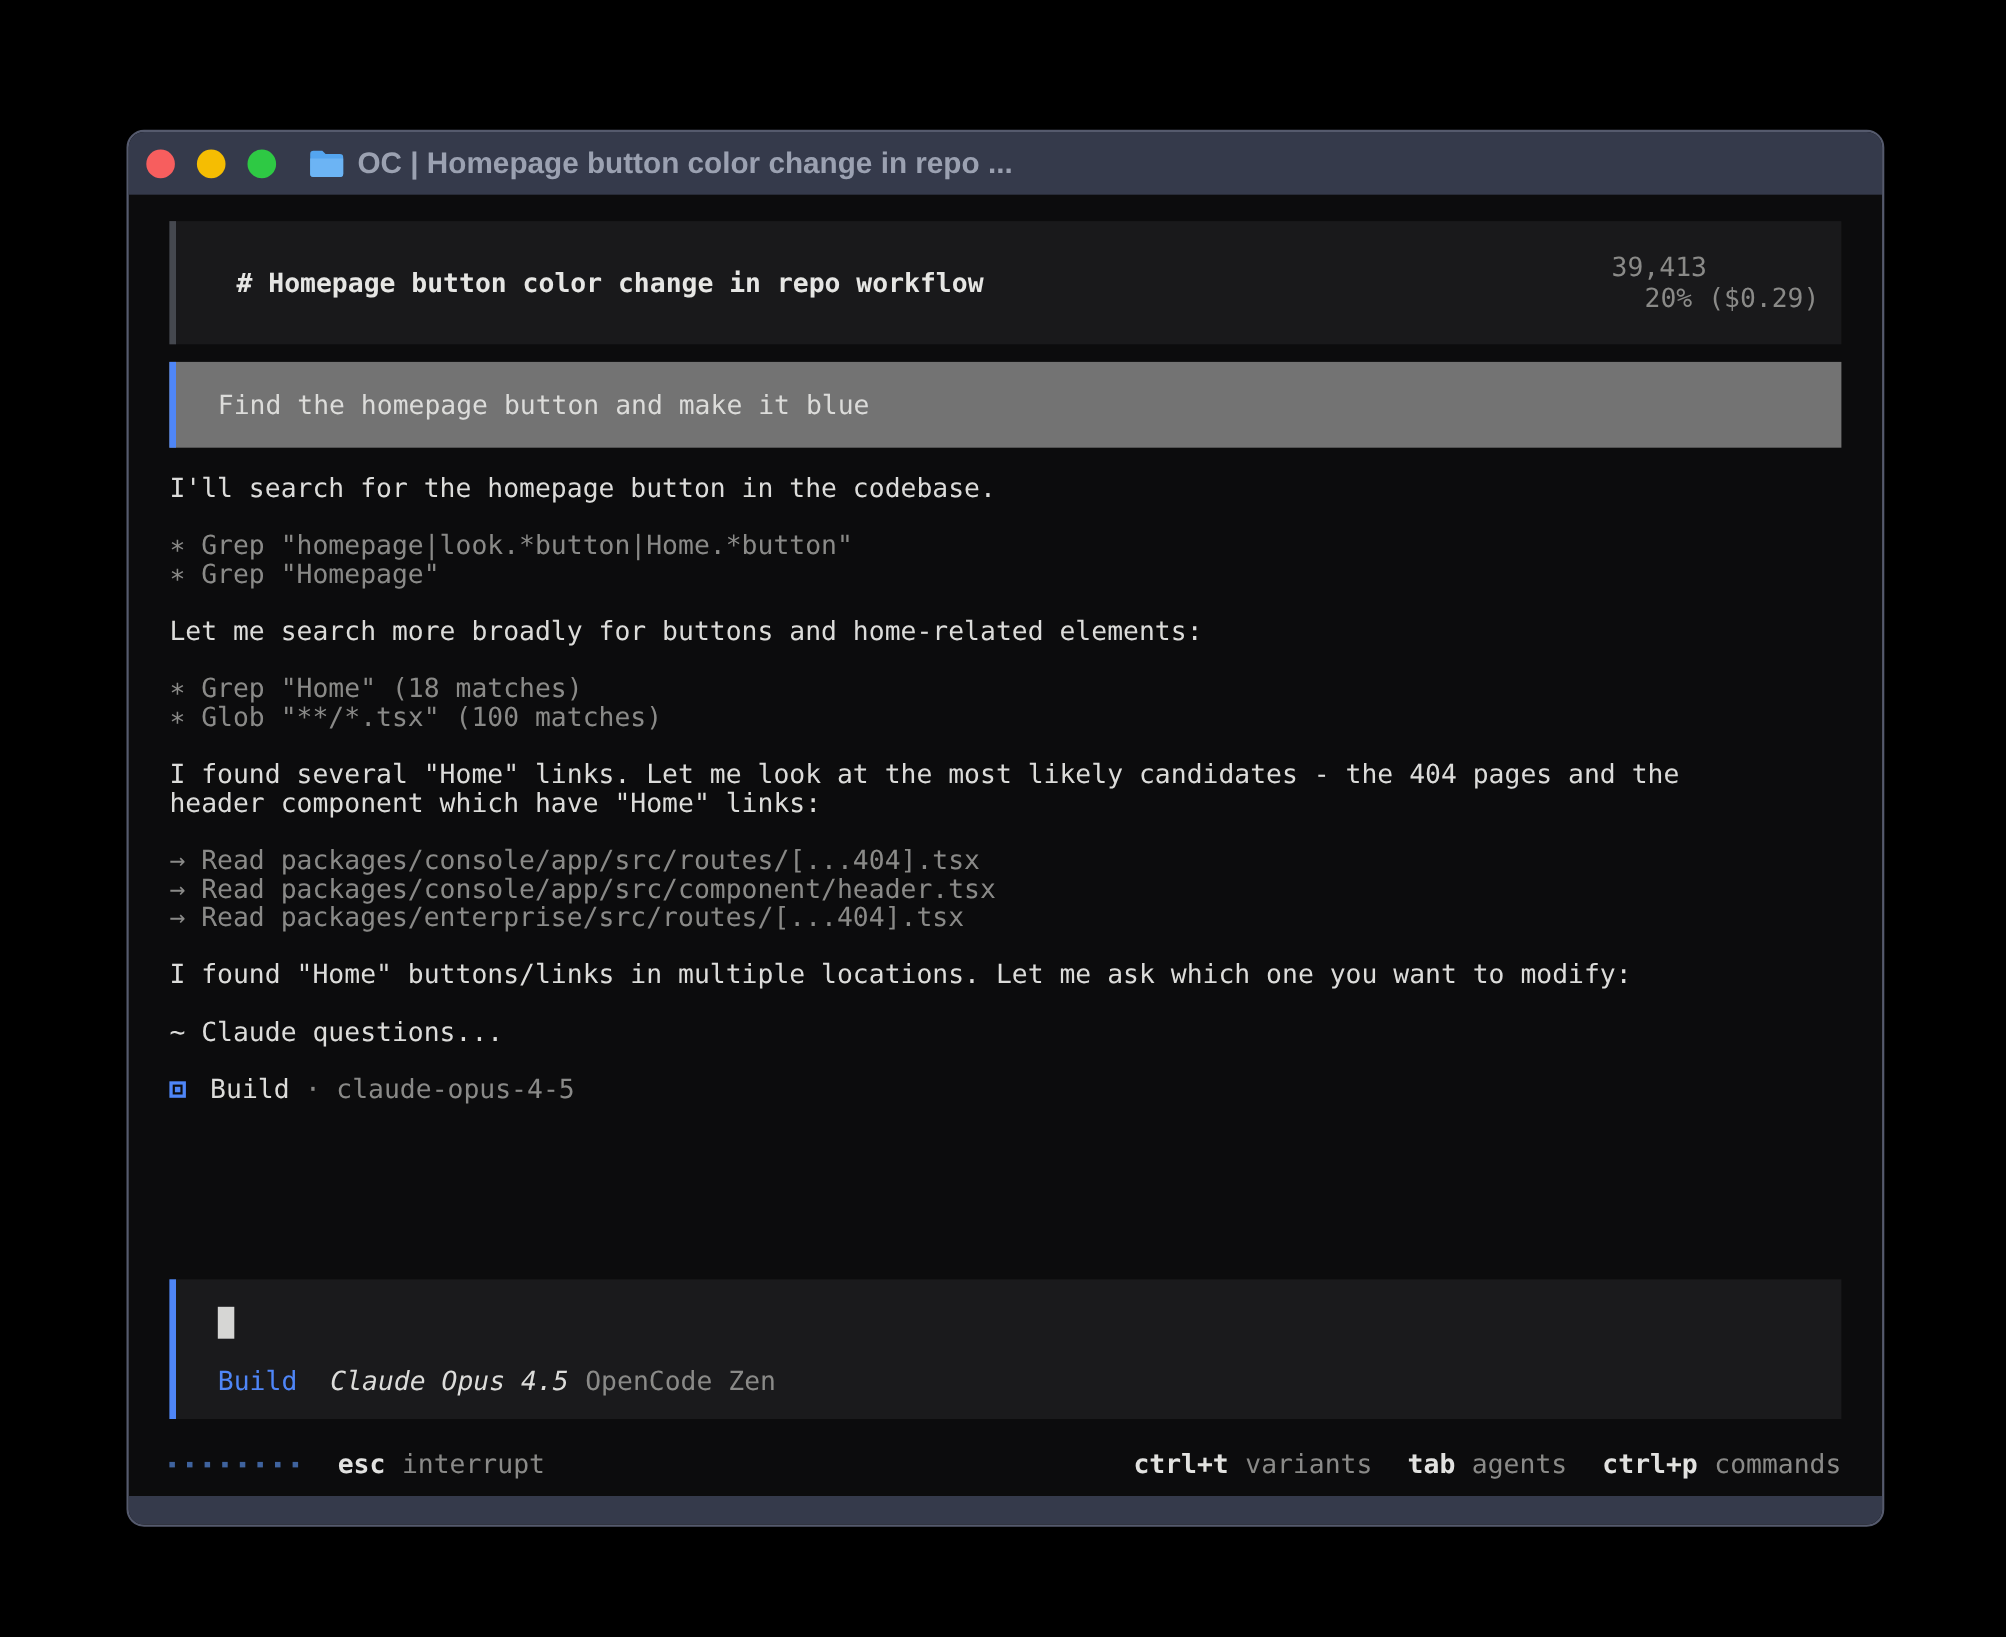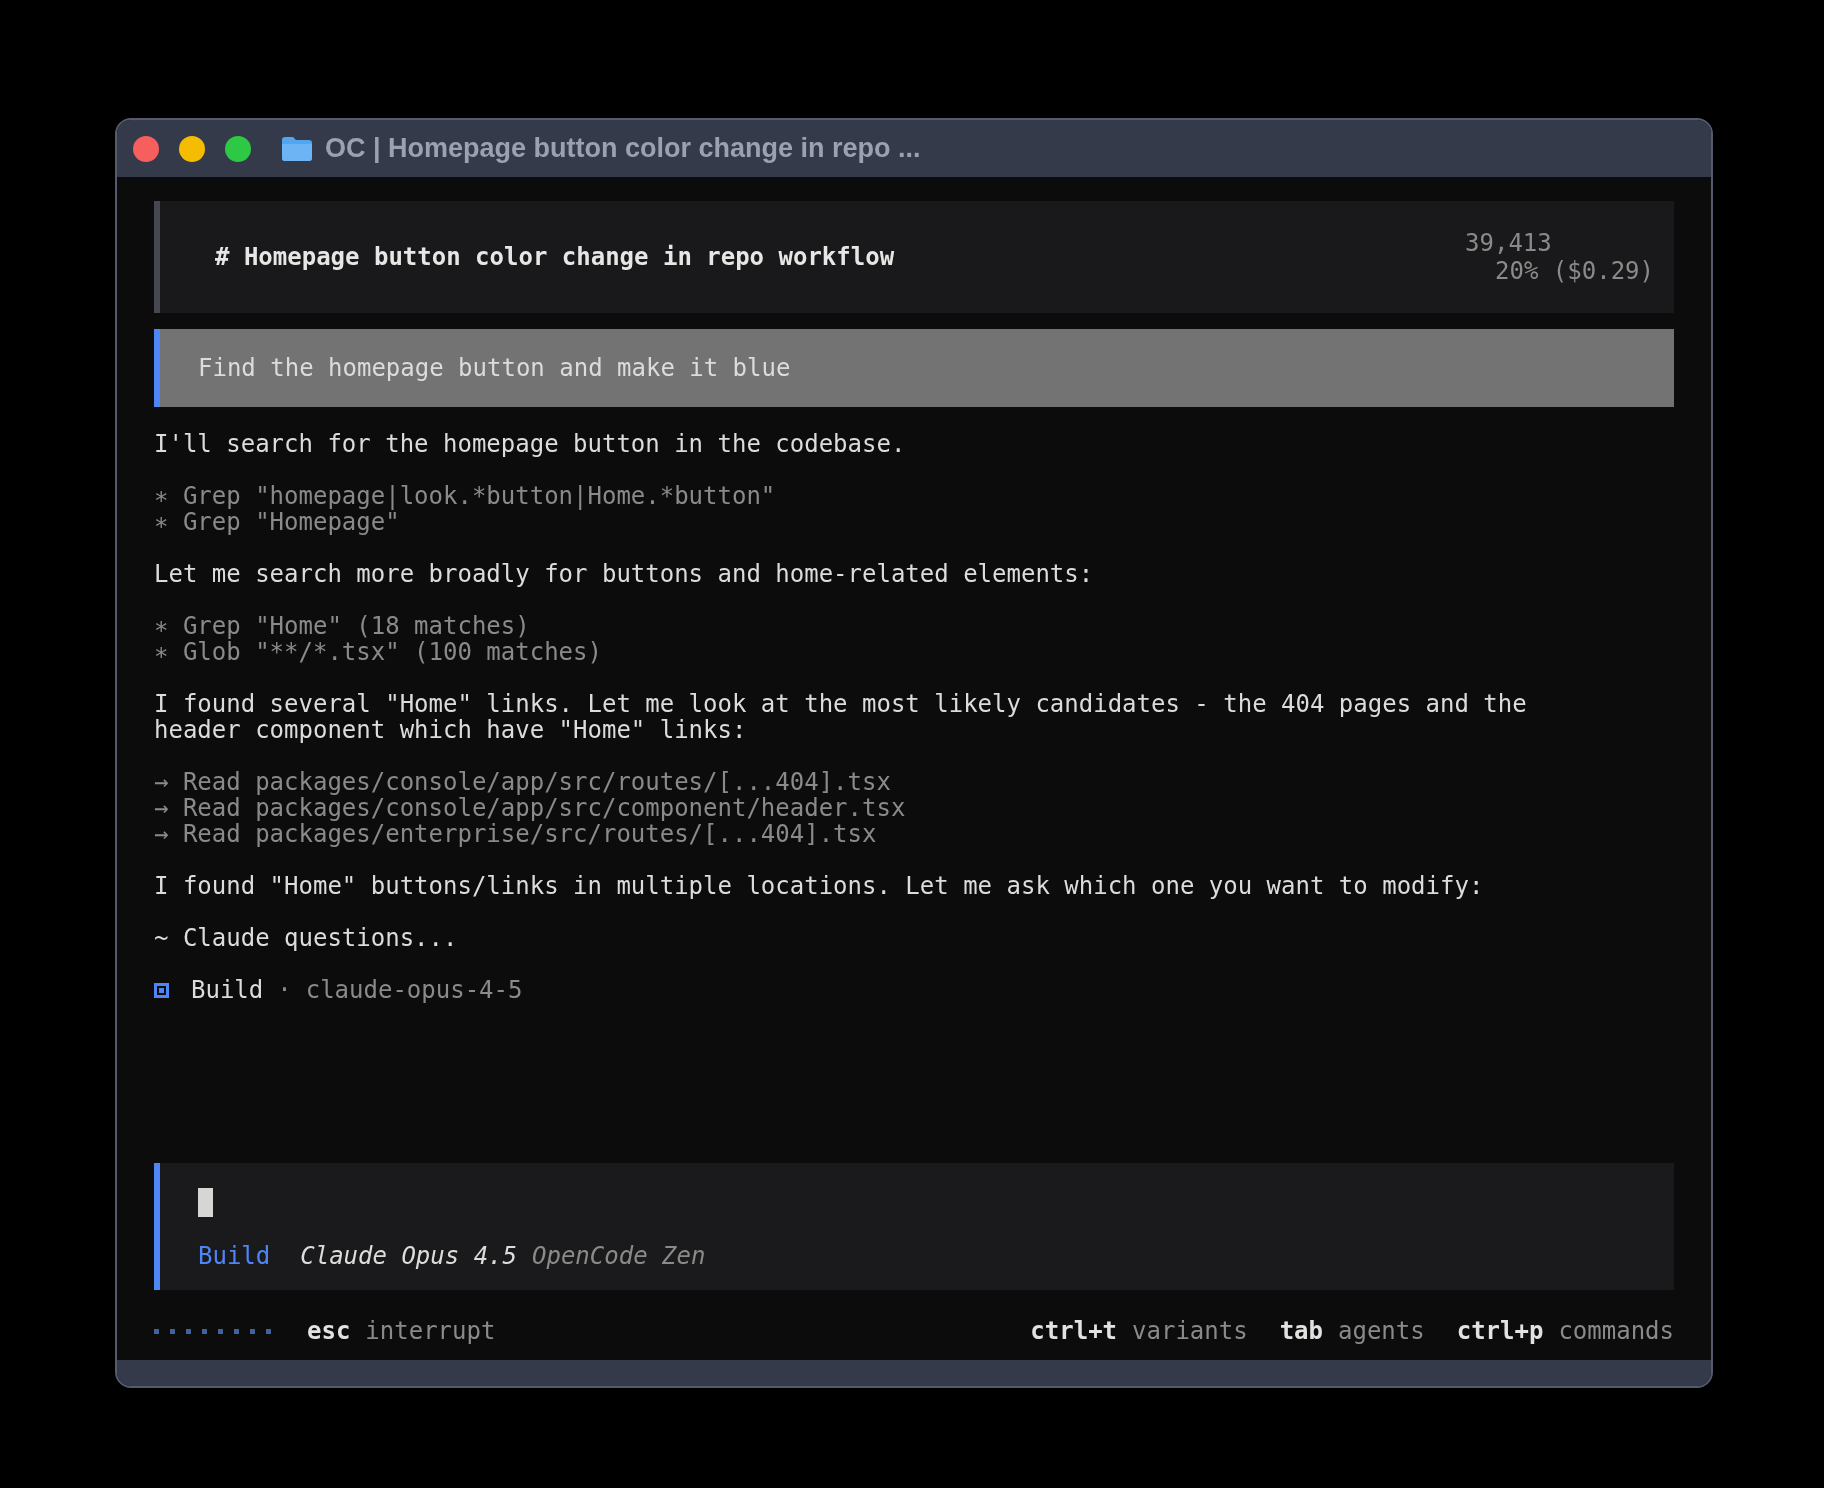--- a/index.html
+++ b/index.html
@@ -54,21 +54,21 @@
   .badge-model{color:var(--text-muted);}
   .input-block{
     flex:0 0 127px;margin-top:auto;background:#1a1a1c;border-left:6px solid var(--accent);
     box-sizing:border-box;padding:25px 38px 20px 38px;display:flex;flex-direction:column;
     justify-content:space-between;cursor:text;
   }
   .cursor{width:15px;height:29px;background:var(--cursor);}
   .model-row{display:flex;align-items:baseline;white-space:pre;}
   .model-agent{color:var(--accent);}
   .model-name{color:var(--text-primary);margin-left:30px;font-style:italic;}
-  .model-provider{color:var(--text-muted);margin-left:15px;font-style:italic;}
+  .model-provider{color:var(--text-muted);margin-left:15px;}
   .statusbar{margin-top:26px;height:30px;display:flex;align-items:center;justify-content:space-between;}
   .status-left{display:flex;align-items:center;}
   .dots{display:flex;gap:11px;margin-right:36px;align-items:center;}
   .dot{width:5px;height:5px;background:var(--spinner-dot);}
   .hints{display:flex;gap:32px;}
   .hint{display:flex;white-space:pre;align-items:center;}
   .hint .key{font-weight:700;color:#e2e2e0;}
   .hint .label{color:var(--text-muted);margin-left:15px;}
   .bottombar{flex:0 0 26px;background:var(--chrome);}
 </style>

